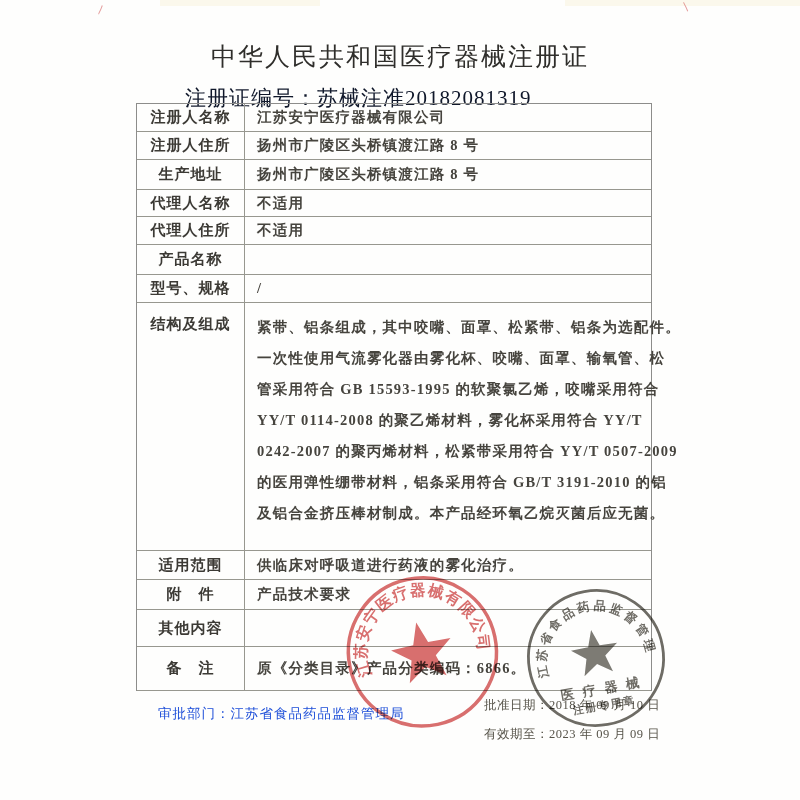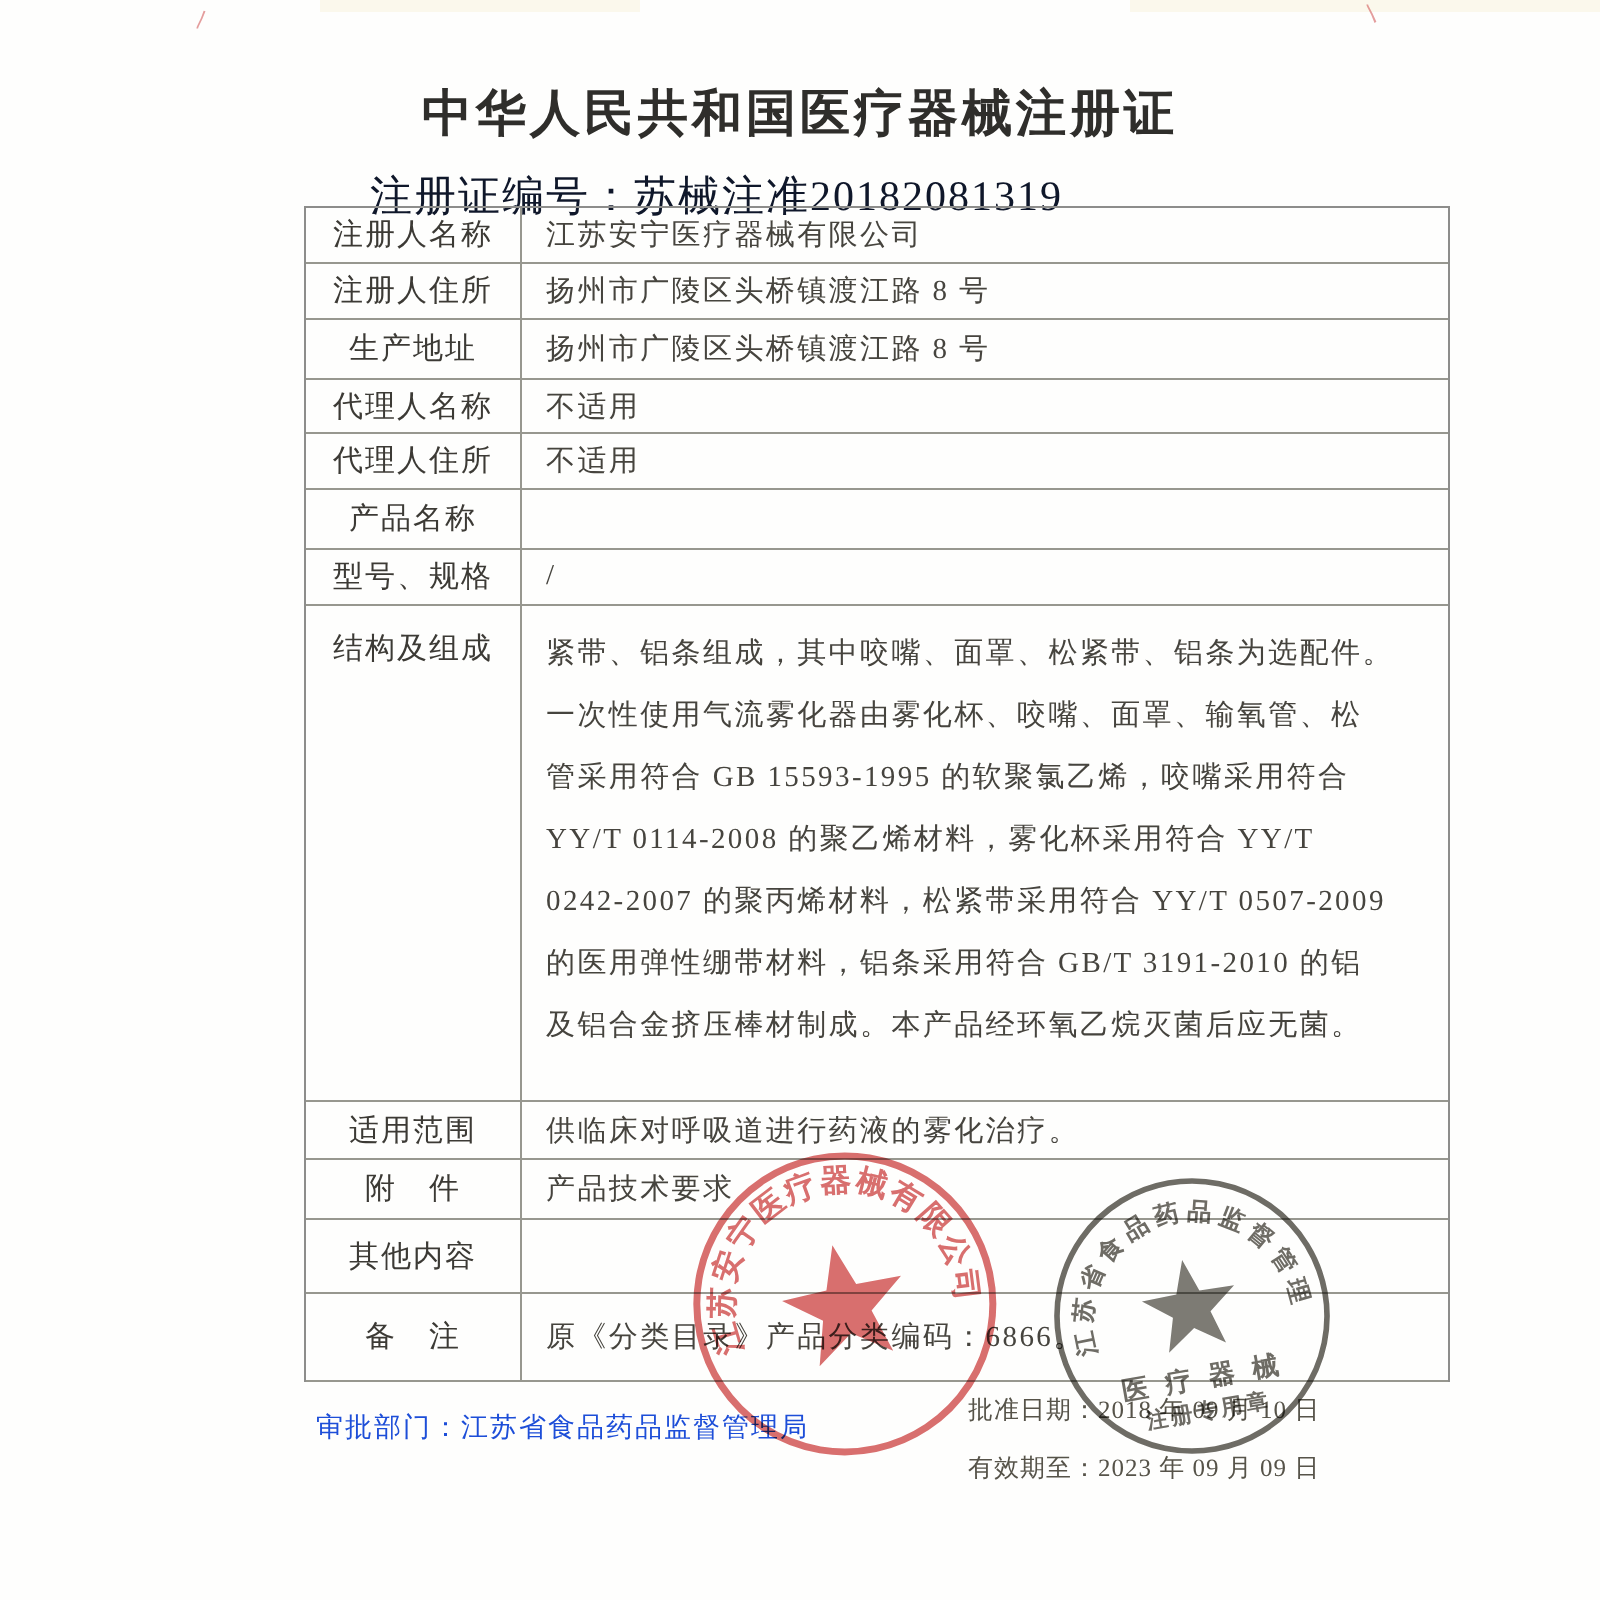--- a/index.html
+++ b/index.html
@@ -11,30 +11,31 @@
   }
   .scan-band{position:absolute;height:6px;background:#fbf8ec;top:0;}
   .band-a{left:160px;width:160px;}
   .band-b{left:565px;width:235px;}
   .corner-mark{position:absolute;color:#cf4f4f;font-size:10px;opacity:.55;}
   .mark-left{left:96px;top:4px;}
   .mark-right{left:681px;top:2px;}
 
   .title{
     position:absolute;left:0;top:40px;width:800px;text-align:center;
-    font-size:25px;font-weight:bold;letter-spacing:2px;color:#2f2e2b;
+    font-size:25px;font-weight:normal;letter-spacing:2px;color:#2f2e2b;
   }
   .regline{
     position:absolute;left:185px;top:84px;font-size:21px;letter-spacing:1px;color:#0f172a;
   }
 
   .cert-table{
-    position:absolute;left:152px;top:103px;width:573px;
+    position:absolute;left:136px;top:103px;width:516px;
     border:1px solid #8d8d8b;border-bottom:none;
     box-sizing:border-box;
+    font-weight:bold;
   }
   .trow{display:flex;border-bottom:1px solid #97978f;box-sizing:border-box;}
   .tcell-label{
     width:108px;flex:0 0 108px;display:flex;align-items:center;justify-content:center;
     border-right:1px solid #97978f;box-sizing:border-box;
     font-size:15px;letter-spacing:1px;color:#3c3a35;text-align:center;padding:2px 4px;
   }
   .tcell-value{
     flex:1;display:flex;align-items:center;box-sizing:border-box;
     padding:2px 6px 2px 12px;font-size:14.5px;letter-spacing:1.2px;color:#46443e;

